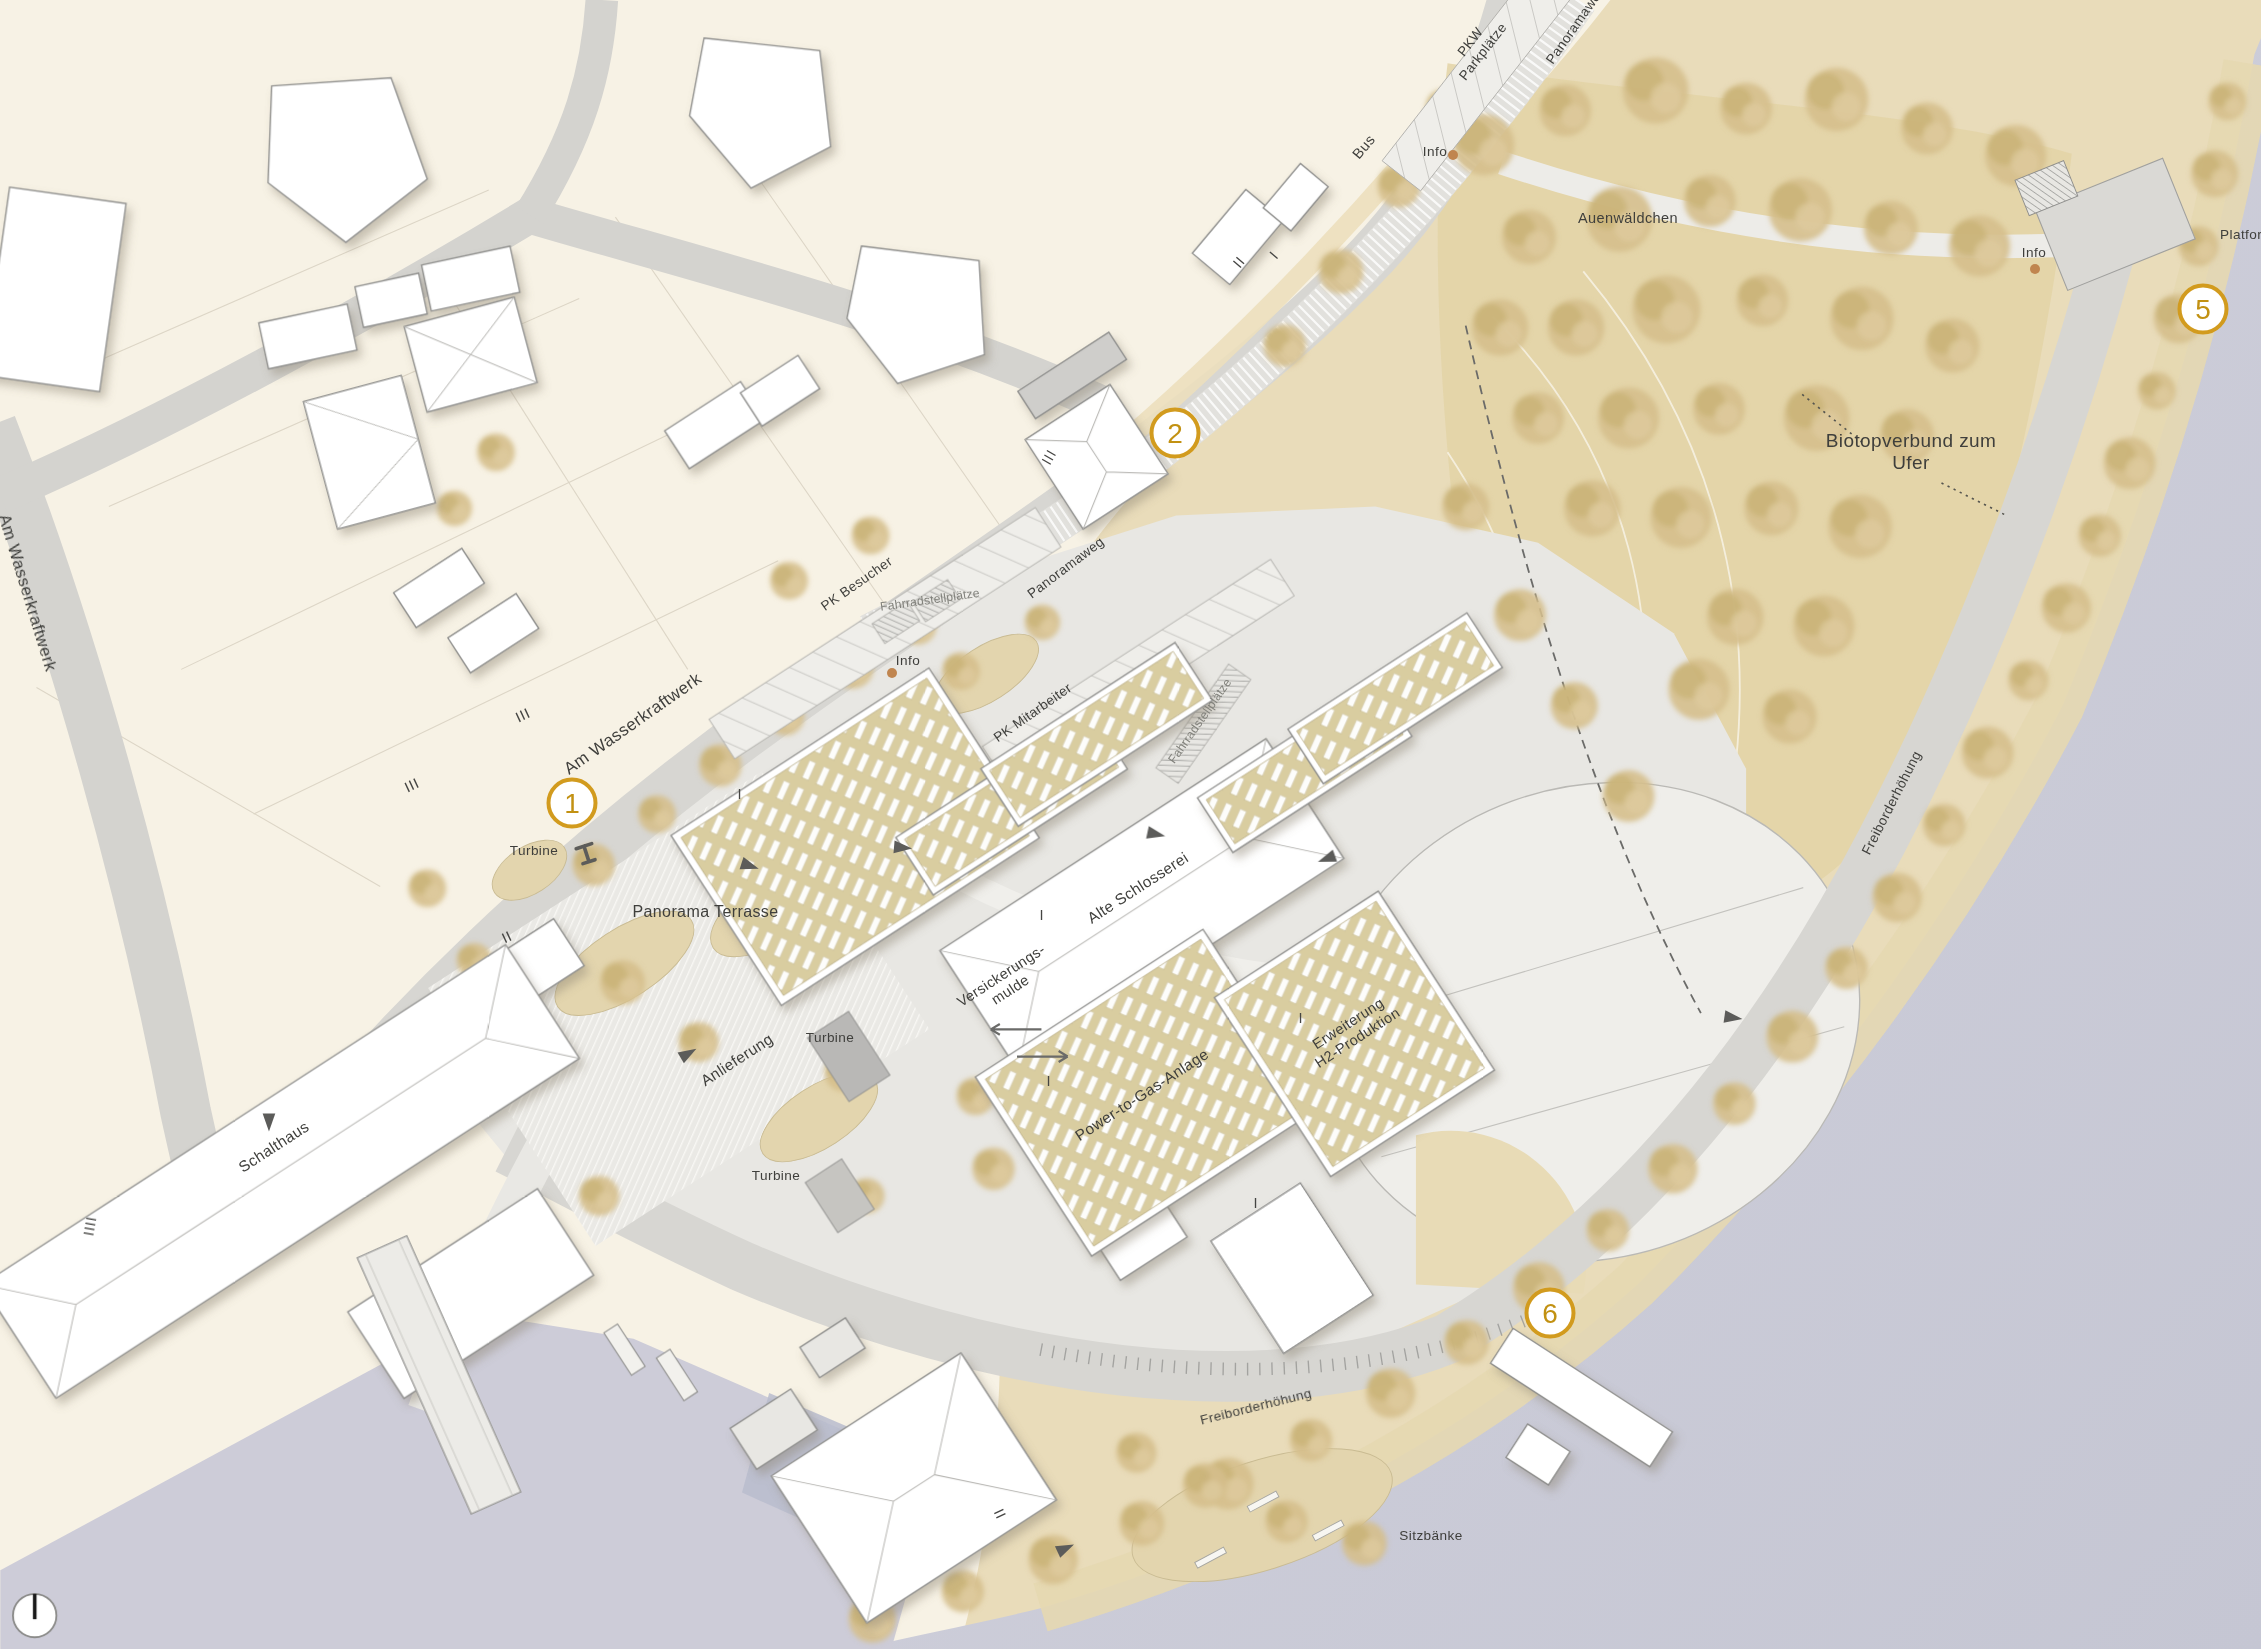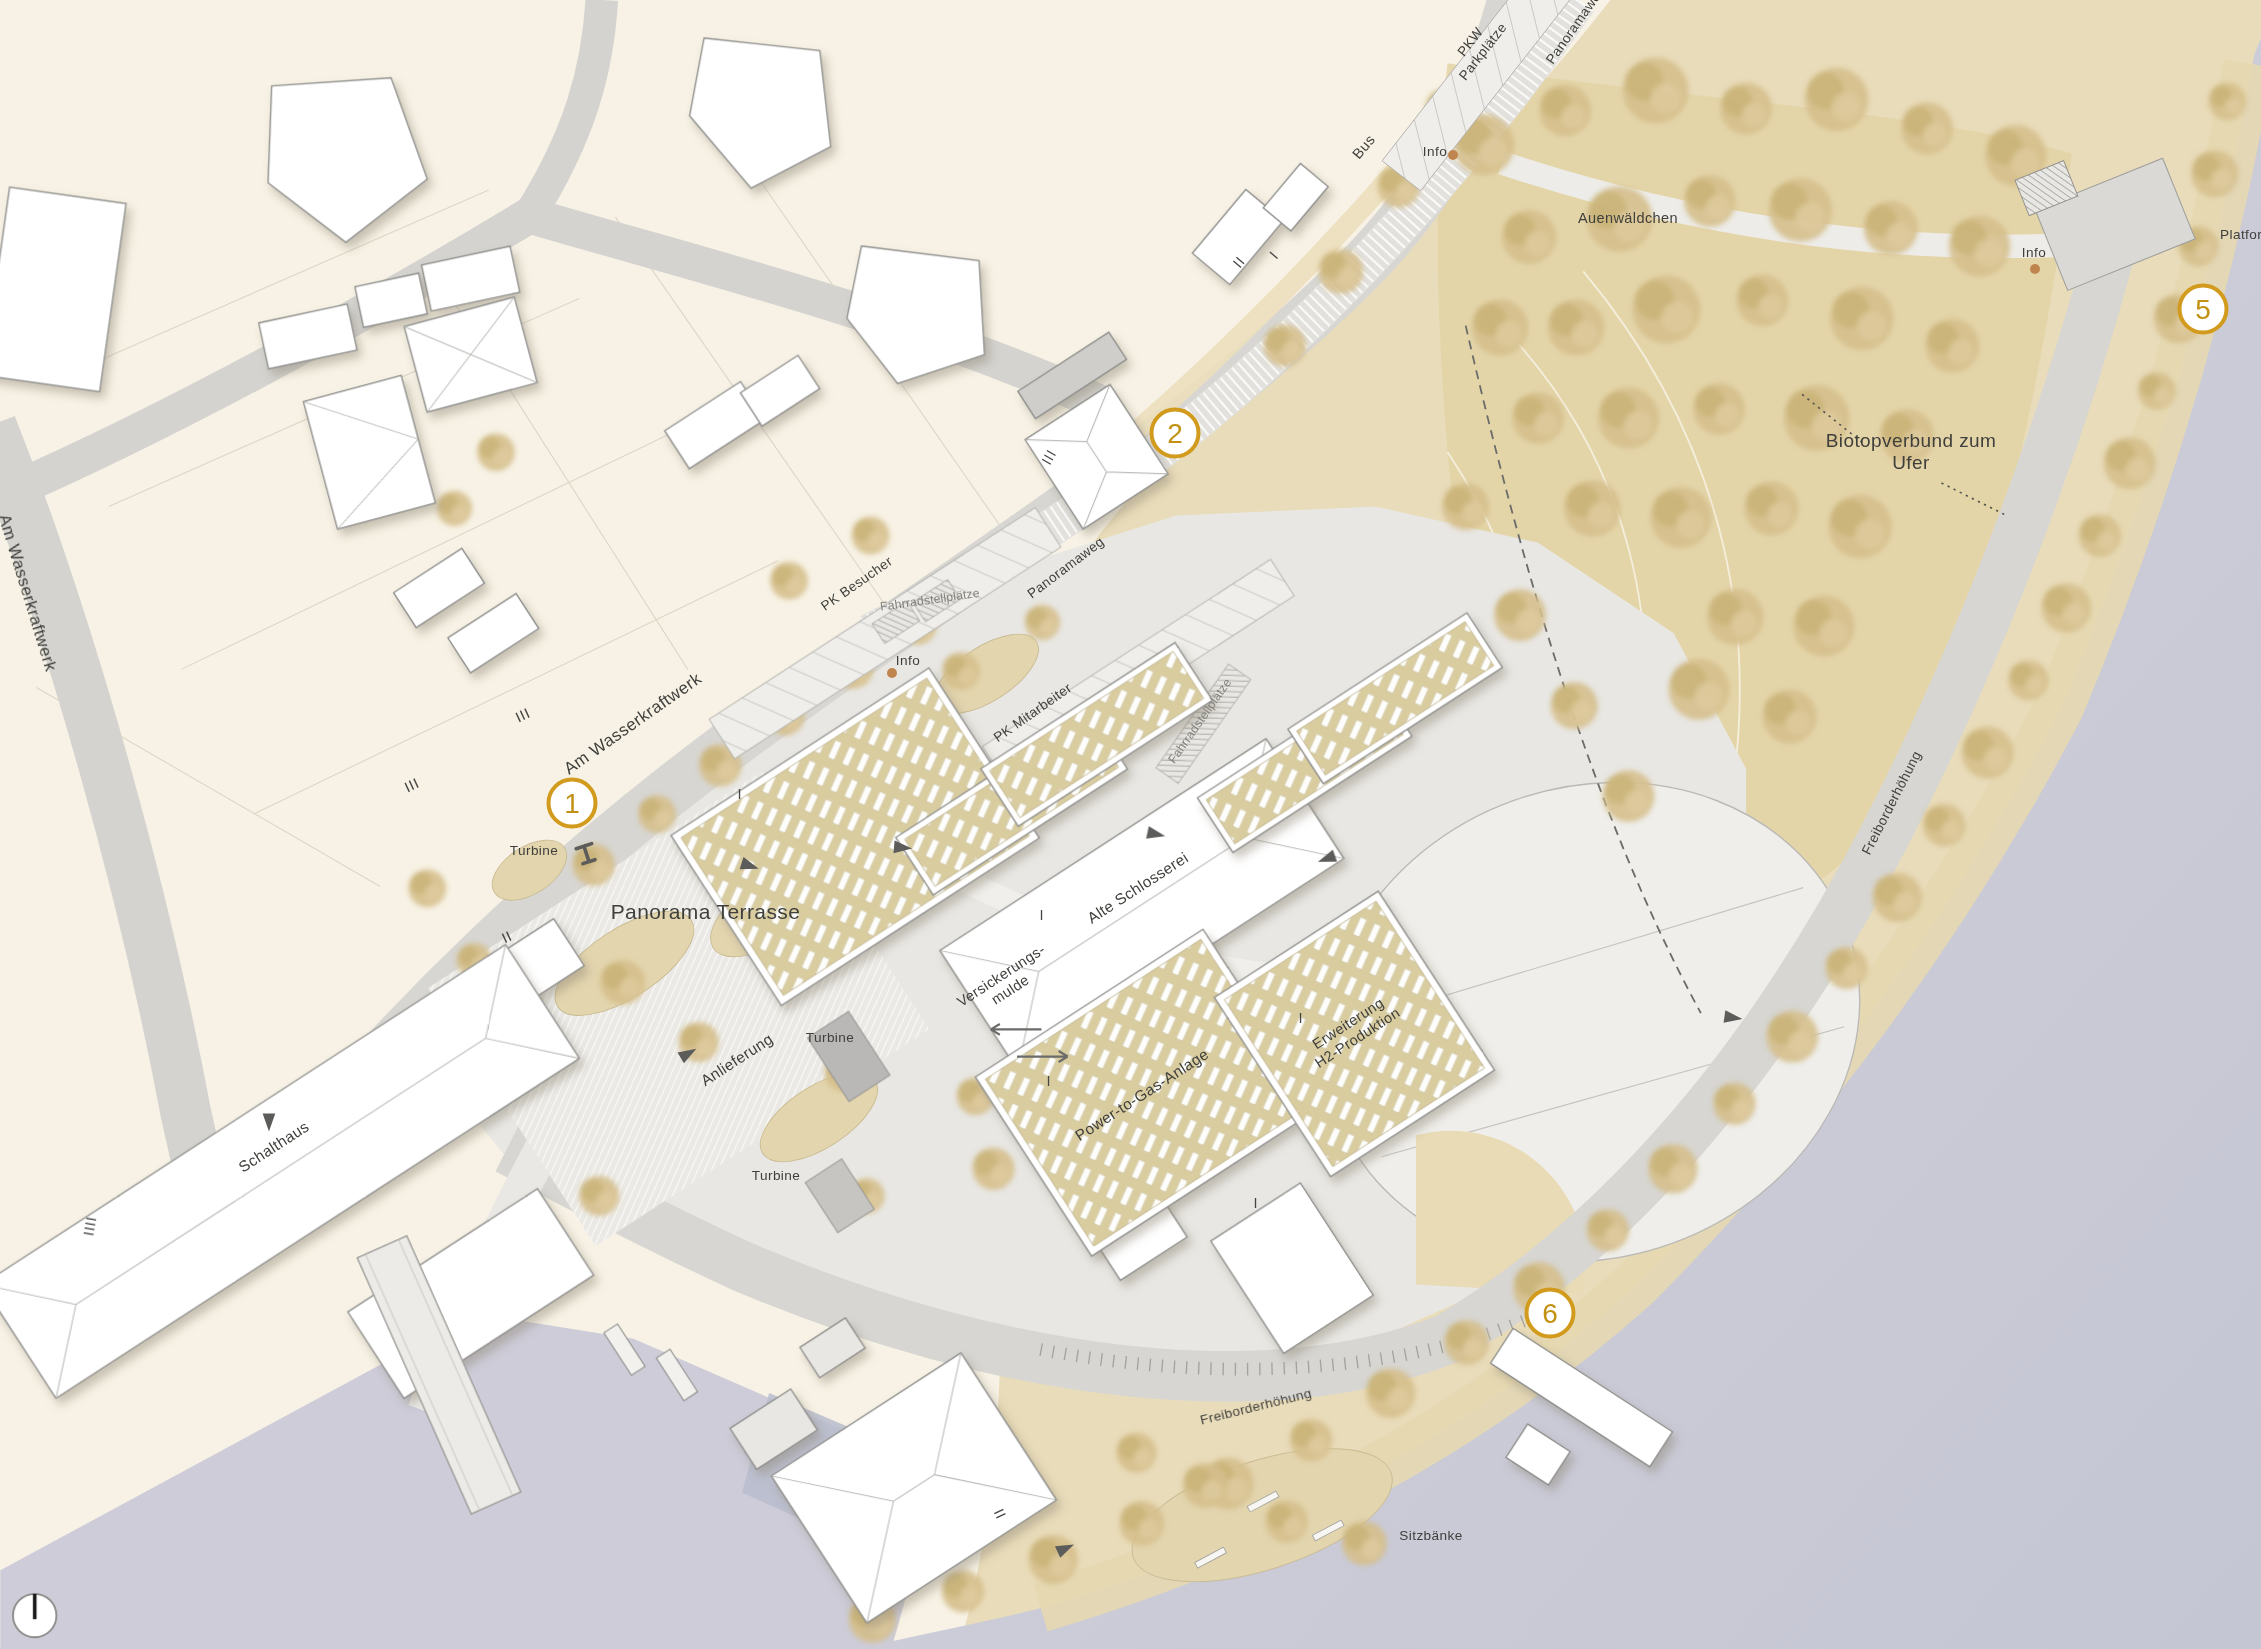--- a/index.html
+++ b/index.html
@@ -404,21 +404,21 @@
 <div class="lbl" style="left:1911px;top:452px;font-size:19px;">Biotopverbund zum
 Ufer</div>
 <div class="lbl" style="left:1066px;top:568px;font-size:13.6px;transform:translate(-50%,-50%) rotate(-37deg);">Panoramaweg</div>
 <div class="lbl" style="left:857px;top:584px;font-size:13.6px;transform:translate(-50%,-50%) rotate(-35deg);">PK Besucher</div>
 <div class="lbl lbl-sm" style="left:930px;top:600px;transform:translate(-50%,-50%) rotate(-8deg);">Fahrradstellplätze</div>
 <div class="lbl" style="left:908px;top:661px;font-size:13.6px;">Info</div>
 <div class="lbl lbl-lg" style="left:633px;top:724px;transform:translate(-50%,-50%) rotate(-35deg);">Am Wasserkraftwerk</div>
 <div class="lbl" style="left:1033px;top:713px;font-size:13.6px;transform:translate(-50%,-50%) rotate(-35deg);">PK Mitarbeiter</div>
 <div class="lbl lbl-sm" style="left:1200px;top:721px;transform:translate(-50%,-50%) rotate(-55deg);">Fahrradstellplätze</div>
 <div class="lbl" style="left:534px;top:851px;font-size:13.6px;">Turbine</div>
-<div class="lbl" style="left:683px;top:912px;font-size:21px;padding-left:45px;">Panorama Terrasse</div>
+<div class="lbl" style="left:683px;top:912px;font-size:16px;padding-left:45px;">Panorama Terrasse</div>
 <div class="lbl" style="left:1138px;top:888px;font-size:15.4px;transform:translate(-50%,-50%) rotate(-33deg);">Alte Schlosserei</div>
 <div class="lbl" style="left:1006px;top:983px;transform:translate(-50%,-50%) rotate(-33deg);">Versickerungs-
 mulde</div>
 <div class="lbl" style="left:1353px;top:1031px;transform:translate(-50%,-50%) rotate(-33deg);">Erweiterung
 H2-Produktion</div>
 <div class="lbl" style="left:737px;top:1060px;font-size:15.4px;transform:translate(-50%,-50%) rotate(-33deg);">Anlieferung</div>
 <div class="lbl" style="left:830px;top:1038px;font-size:13.6px;">Turbine</div>
 <div class="lbl" style="left:1142px;top:1095px;font-size:15.4px;transform:translate(-50%,-50%) rotate(-33deg);">Power-to-Gas-Anlage</div>
 <div class="lbl" style="left:274px;top:1147px;font-size:15.4px;transform:translate(-50%,-50%) rotate(-33deg);">Schalthaus</div>
 <div class="lbl" style="left:776px;top:1176px;font-size:13.6px;">Turbine</div>

